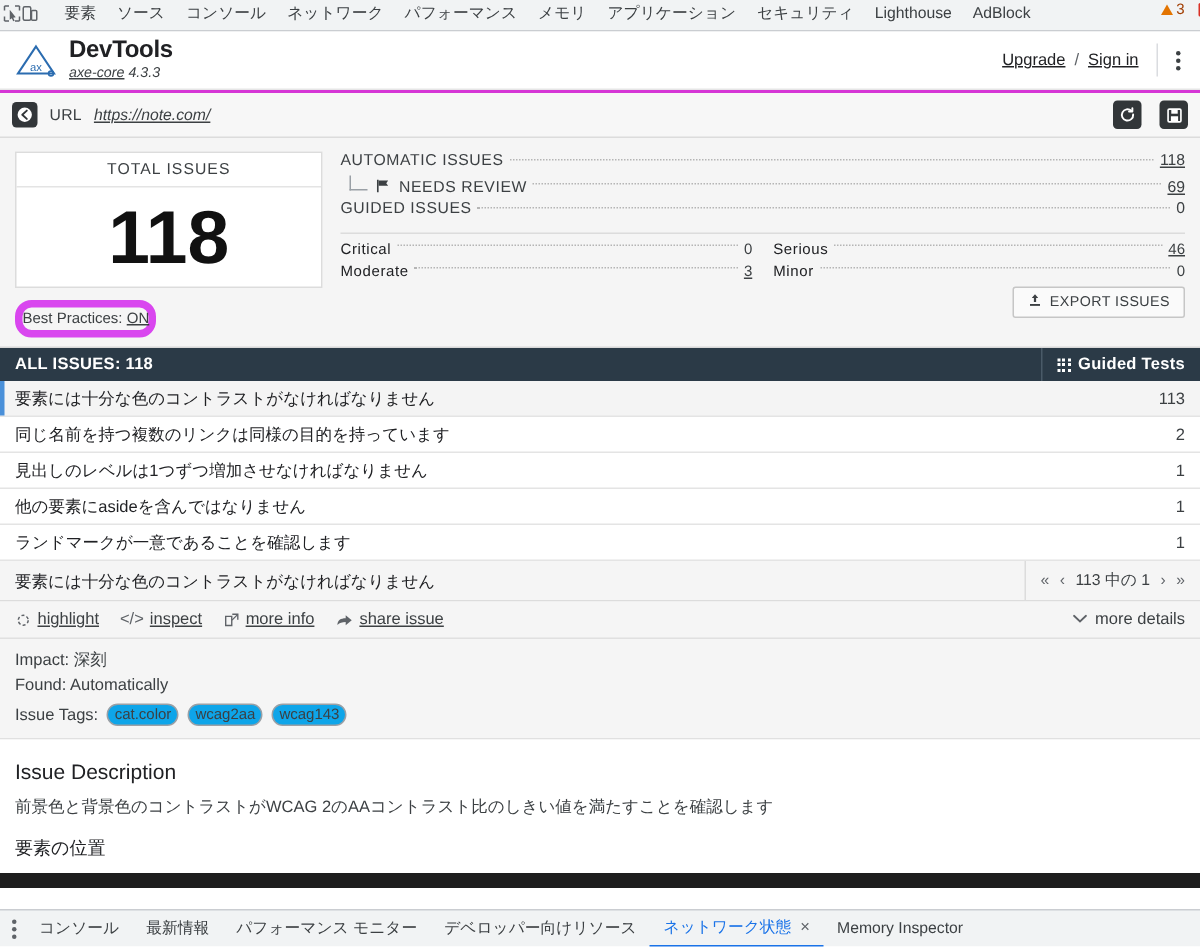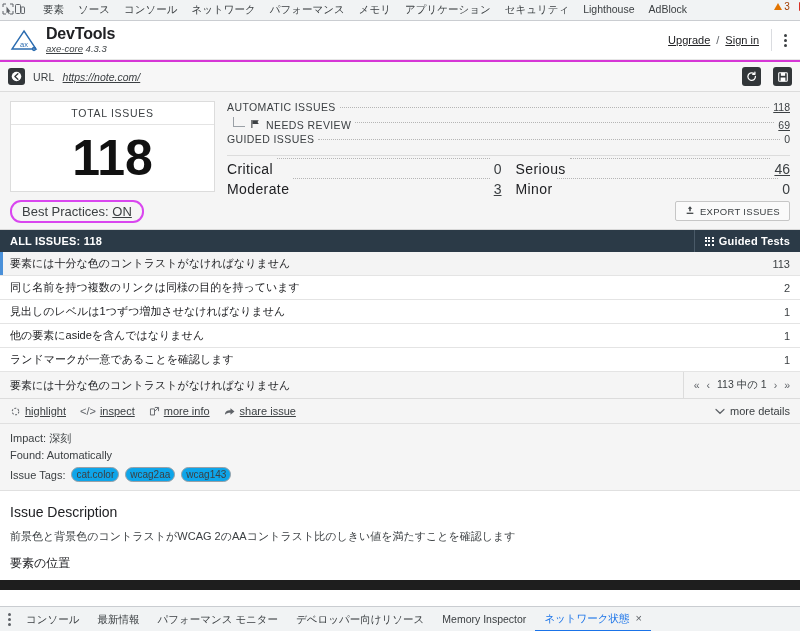--- a/index.html
+++ b/index.html
@@ -77,37 +77,37 @@
   .total-card-title{
     text-align:center;font-size:10.5px;color:#3c4043;letter-spacing:.7px;
     padding:5px 0 5px;border-bottom:1px solid #e4e4e4;
   }
   .total-number{
     text-align:center;font-size:50px;font-weight:bold;color:#111;line-height:66px;
     text-decoration:underline;text-underline-offset:-4px;
   }
   .bp-row{margin-top:8px;}
   .bp-pill{
-    display:inline-block;border:2px solid #d946ef;border-radius:11px;
-    padding:2px 10px;font-size:13px;color:#3c4043;background:#f5f5f5;cursor:pointer;
+    display:inline-block;border:5px solid #d946ef;border-radius:11px;
+    padding:2px 0;font-size:10px;color:#3c4043;background:#f5f5f5;cursor:pointer;
   }
   .bp-pill u{text-decoration:underline;}
 
   .stats-col{flex:1;padding-left:12px;display:flex;flex-direction:column;}
   .stat-line{display:flex;align-items:baseline;font-size:10.5px;color:#3c4043;height:16px;}
   .stat-name{white-space:nowrap;letter-spacing:.4px;}
   .dots{flex:1;border-bottom:1px dotted #b5b5b5;margin:0 4px;transform:translateY(-3px);}
   .stat-val{white-space:nowrap;color:#3c4043;}
   .stat-val.link{text-decoration:underline;cursor:pointer;}
   .needs-review{padding-left:6px;display:flex;align-items:center;}
   .elbow{width:11px;height:9px;border-left:1px solid #9aa0a6;border-bottom:1px solid #9aa0a6;margin-right:5px;transform:translateY(-3px);}
   .flag-ico{margin-right:5px;color:#3c4043;font-size:10px;}
   .stats-hr{border-top:1px solid #dcdcdc;margin:6px 0 5px 0;}
   .sev-grid{display:flex;}
-  .sev-cell{flex:1;display:flex;align-items:flex-start;font-size:14px;}
+  .sev-cell{flex:1;display:flex;align-items:center;font-size:10px;}
   .sev-cell + .sev-cell{margin-left:14px;}
 
   .export-row{display:flex;justify-content:flex-end;margin-top:4px;}
   .export-btn{
     display:inline-flex;align-items:center;gap:5px;border:1px solid #c6c6c6;background:#fafafa;
     border-radius:2px;padding:3px 9px;font-size:9.5px;color:#3c4043;letter-spacing:.3px;cursor:pointer;
   }
 
   
   .issues-bar{
@@ -485,20 +485,20 @@
   <div class="drawer">
     <span class="dw-kebab">
         <i></i>
         <i></i>
         <i></i>
       </span>
     <span class="dw-tab">コンソール</span>
     <span class="dw-tab">最新情報</span>
     <span class="dw-tab">パフォーマンス モニター</span>
     <span class="dw-tab">デベロッパー向けリソース</span>
-    <span class="dw-tab">Memory Inspector</span>
     <span class="dw-tab active">
       <span>ネットワーク状態</span>
       <span class="dw-close">×</span>
     </span>
+    <span class="dw-tab">Memory Inspector</span>
   </div>
 
 </div>
 
 </body></html>

